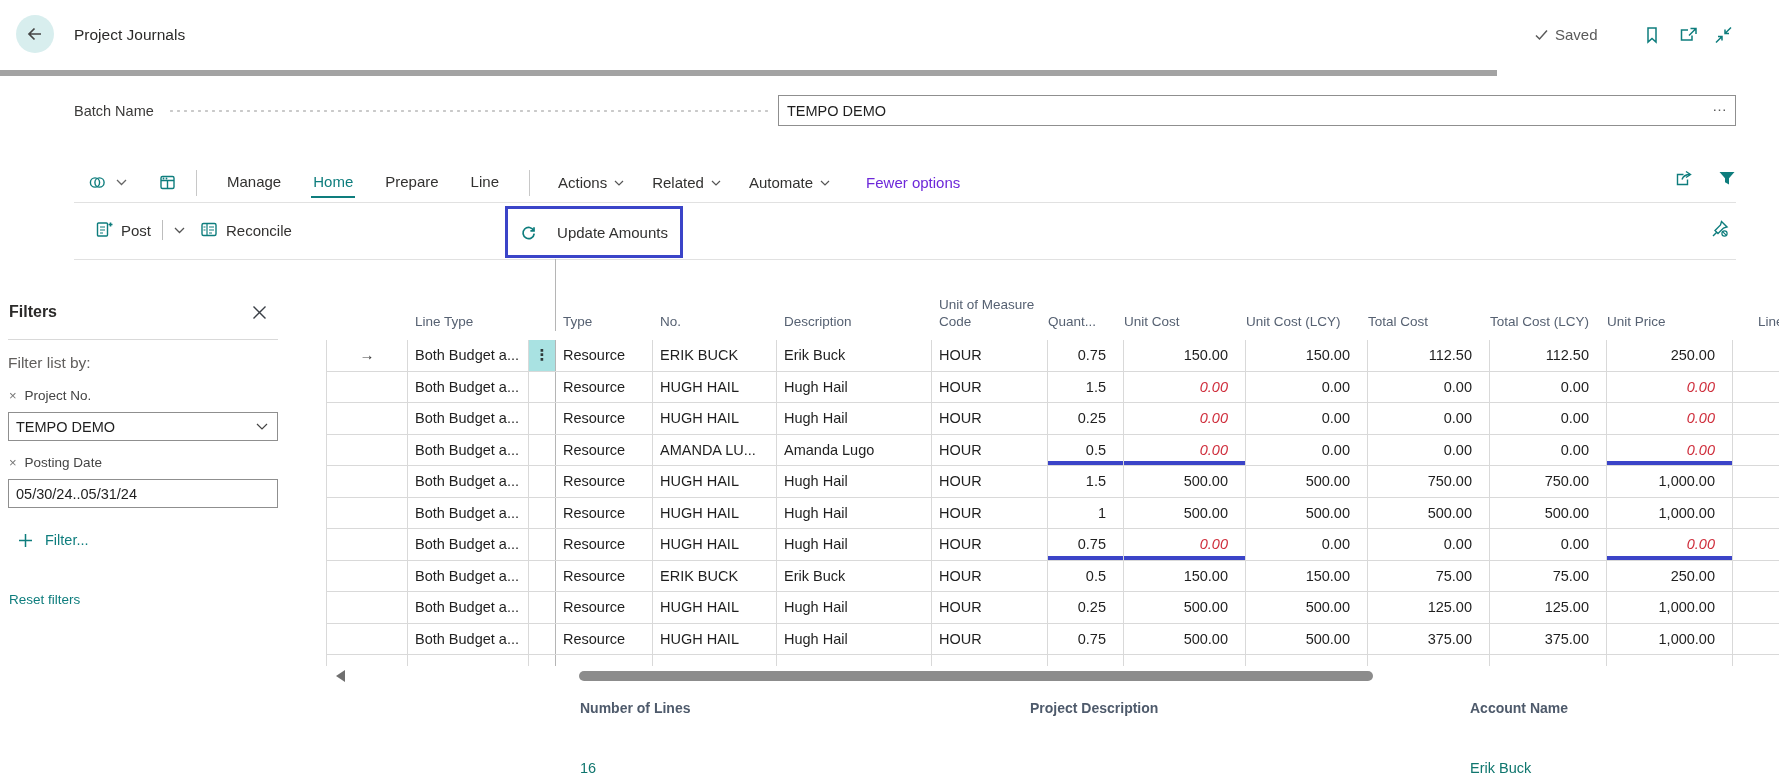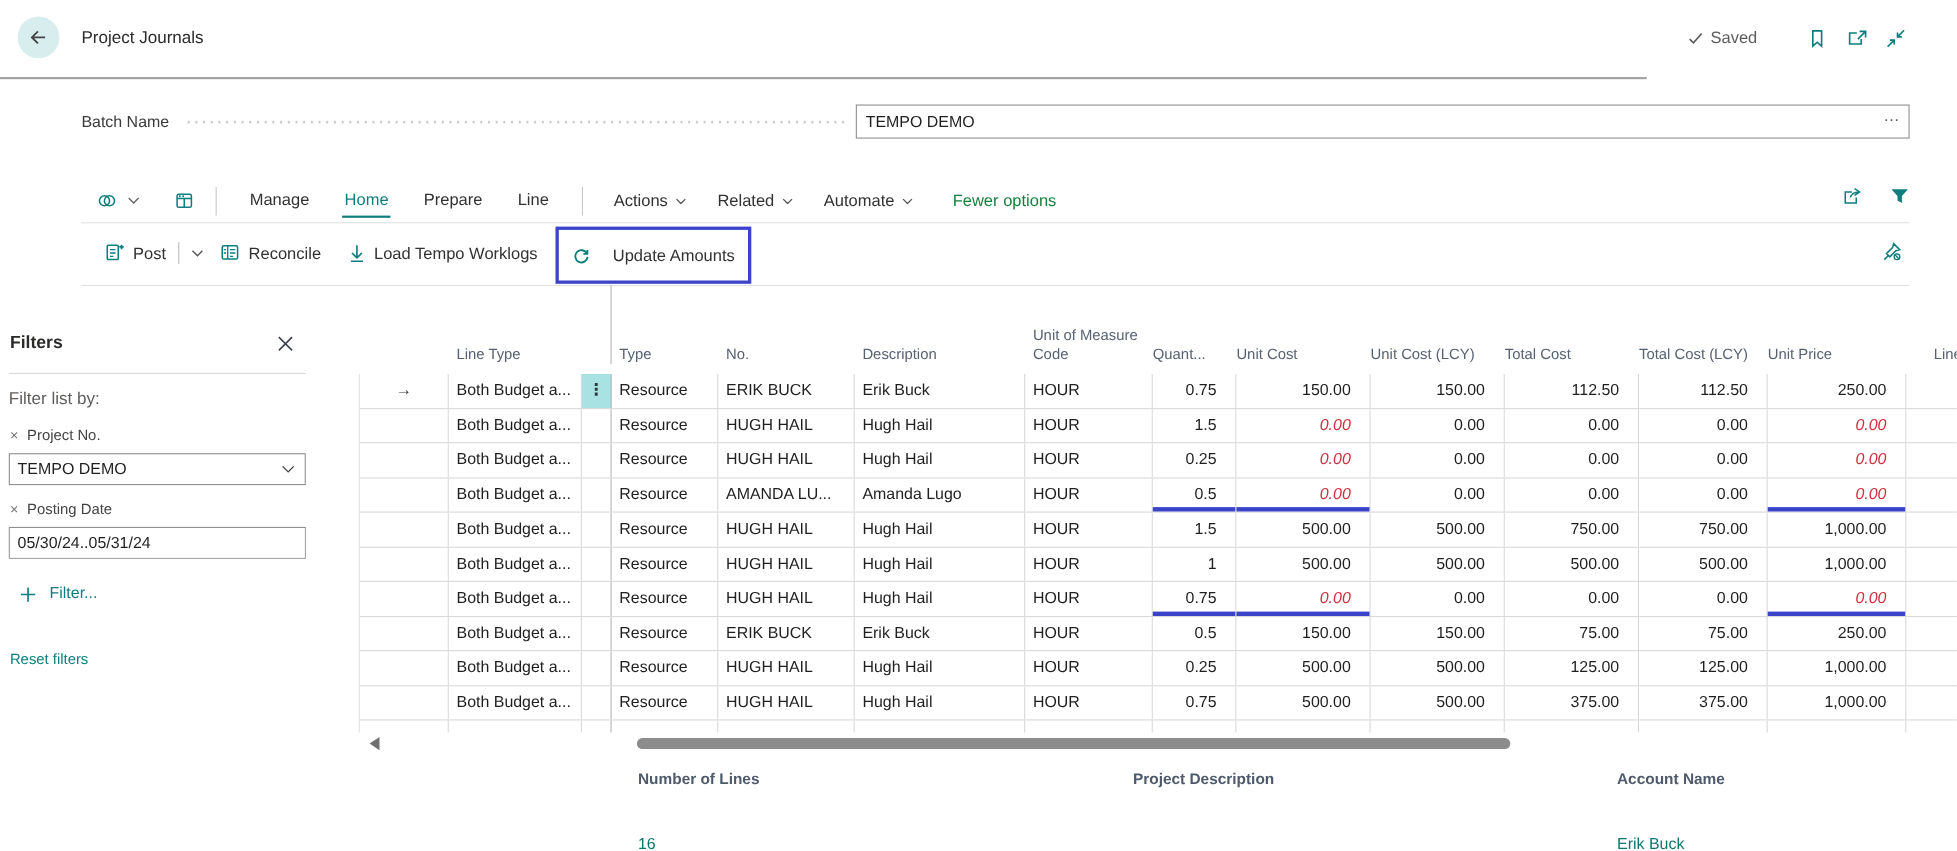--- a/index.html
+++ b/index.html
@@ -5,21 +5,21 @@
   html,body{margin:0;padding:0;}
   body{
     width:1779px;height:774px;position:relative;overflow:hidden;
     background:#ffffff;
     font-family:"Liberation Sans","DejaVu Sans",sans-serif;
     color:#252423;-webkit-font-smoothing:antialiased;
   }
   svg{display:block;}
 
   
-  #topbar{position:absolute;left:0;top:0;width:1497px;height:70px;border-bottom:2px solid #a3a3a3;}
+  #topbar{position:absolute;left:0;top:0;width:1497px;height:70px;border-bottom:6px solid #a3a3a3;}
   #back-btn{position:absolute;left:16px;top:15px;width:38px;height:38px;border-radius:50%;
     background:#d8eeee;display:flex;align-items:center;justify-content:center;cursor:pointer;}
   #page-title{position:absolute;left:74px;top:26px;font-size:15.5px;color:#2b2a29;}
   #saved{position:absolute;left:1534px;top:26px;font-size:15px;color:#5a5a5a;display:flex;align-items:center;gap:6px;}
   .top-ico{position:absolute;top:26px;cursor:pointer;}
 
   
   #batch-row{position:absolute;left:74px;top:95px;width:1662px;height:31px;display:flex;align-items:center;}
   #batch-label{font-size:14.5px;color:#3b3a39;white-space:nowrap;}
   #batch-leader{flex:1;height:4px;margin:0 10px 0 14px;
@@ -31,21 +31,21 @@
   #batch-ellipsis{position:absolute;right:8px;top:2px;font-size:15px;color:#5a5a5a;cursor:pointer;letter-spacing:1px;}
 
   
   #menu-row{position:absolute;left:74px;top:163px;width:1662px;height:39px;border-bottom:1px solid #e1e1e1;
     display:flex;align-items:center;}
   .vdiv{width:1px;height:26px;background:#c8c8c8;margin:0 14px;}
   .menu-ico{margin-right:6px;cursor:pointer;display:flex;align-items:center;}
   .tab{font-size:15px;color:#323130;margin:0 14px;cursor:pointer;padding:6px 2px 8px 2px;white-space:nowrap;}
   .tab.active{color:#0e7d7d;border-bottom:2px solid #0e7d7d;padding-bottom:6px;}
   .menu-dd{font-size:15px;color:#323130;margin:0 14px;cursor:pointer;display:flex;align-items:center;gap:7px;white-space:nowrap;}
-  .menu-dd.muted{color:#15803d;}
+  .menu-dd.muted{color:#6d28d9;}
   #menu-right{position:absolute;right:0;top:6px;display:flex;gap:24px;align-items:center;}
 
   #action-row{position:absolute;left:74px;top:202px;width:1662px;height:57px;border-bottom:1px solid #e1e1e1;}
   .action-btn{position:absolute;top:0;height:56px;display:flex;align-items:center;gap:8px;
     font-size:15px;color:#323130;cursor:pointer;white-space:nowrap;}
   #post-divider{width:1px;height:20px;background:#bdbdbd;margin:0 3px;}
   #update-box{position:absolute;left:431px;top:4px;width:172px;height:46px;border:3px solid #3b44c8;
     display:flex;align-items:center;justify-content:center;gap:20px;font-size:15px;color:#323130;cursor:pointer;}
   #pin-btn{position:absolute;right:6px;top:17px;cursor:pointer;}
 
@@ -231,28 +231,20 @@
   <div class="action-btn" style="left:126px">
     <span>
       <svg width="18" height="18" viewBox="0 0 18 18">
           <rect x="2" y="2.5" width="14" height="12" rx="1.5" fill="none" stroke="#0e7d7d" stroke-width="1.4"></rect>
           <path d="M7 2.5v12" stroke="#0e7d7d" stroke-width="1.2"></path>
           <path d="M3.5 6h2M3.5 9h2M9 6h5M9 9h5M9 12h3" stroke="#0e7d7d" stroke-width="1.2"></path>
         </svg>
     </span>
     <span>Reconcile</span>
   </div>
-  <div class="action-btn" style="left:243px">
-    <span>
-      <svg width="15" height="17" viewBox="0 0 15 17">
-          <path d="M7.5 1v11M3 8l4.5 4.5L12 8M2 15.5h11" fill="none" stroke="#0e7d7d" stroke-width="1.5"></path>
-        </svg>
-    </span>
-    <span>Load Tempo Worklogs</span>
-  </div>
   <div id="update-box">
     <span>
       <svg width="17" height="17" viewBox="0 0 17 17">
           <path d="M14 3.2v3.6h-3.6" fill="none" stroke="#0e7d7d" stroke-width="1.7"></path>
           <path d="M13.7 6.6A5.6 5.6 0 1 0 14.2 9.6" fill="none" stroke="#0e7d7d" stroke-width="1.7"></path>
         </svg>
     </span>
     <span>Update Amounts</span>
   </div>
   <div id="pin-btn">

